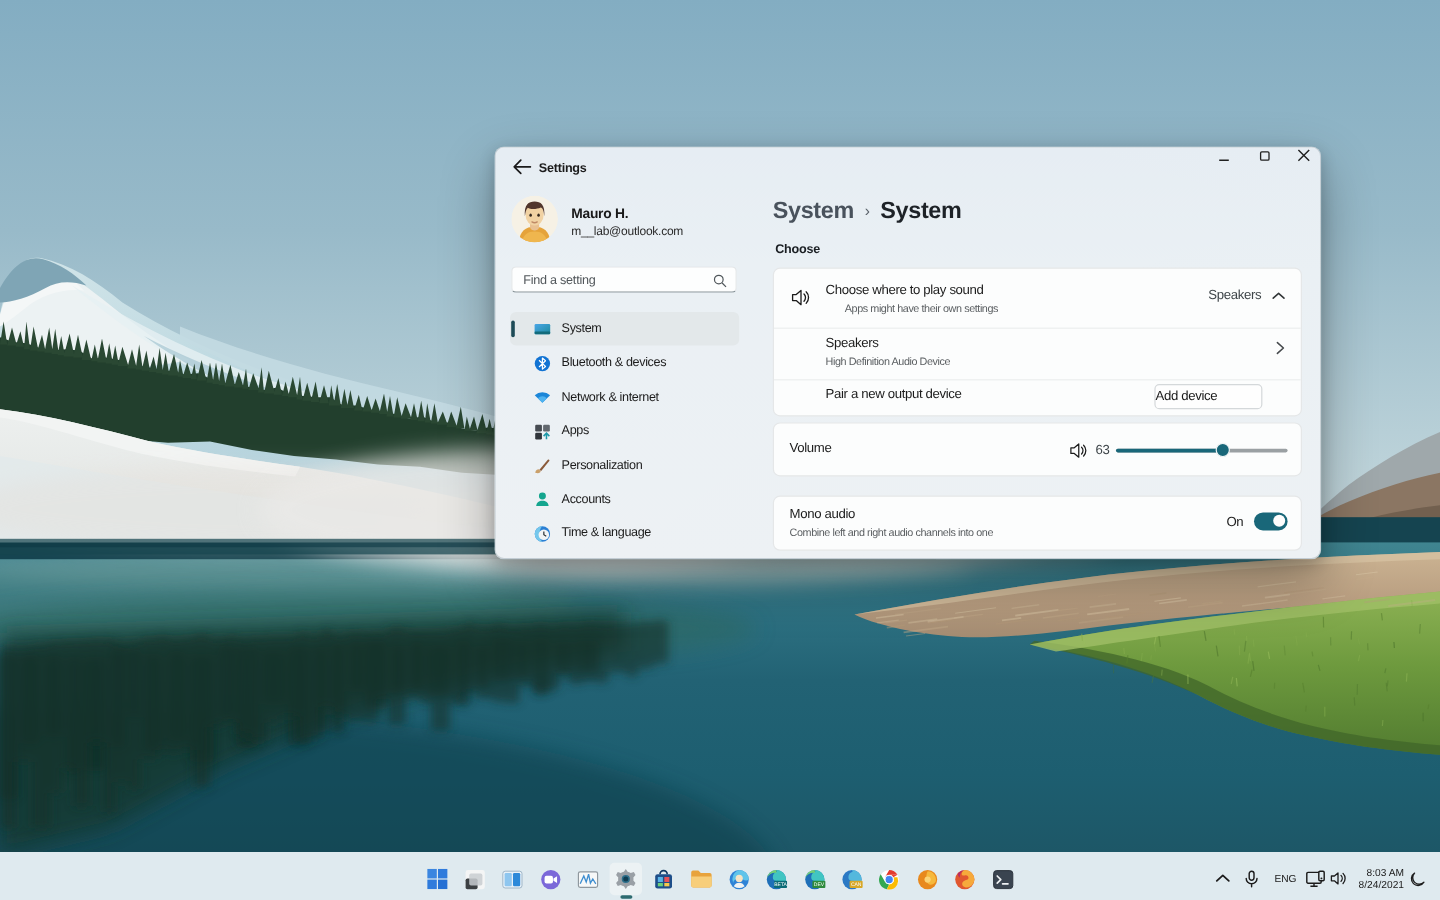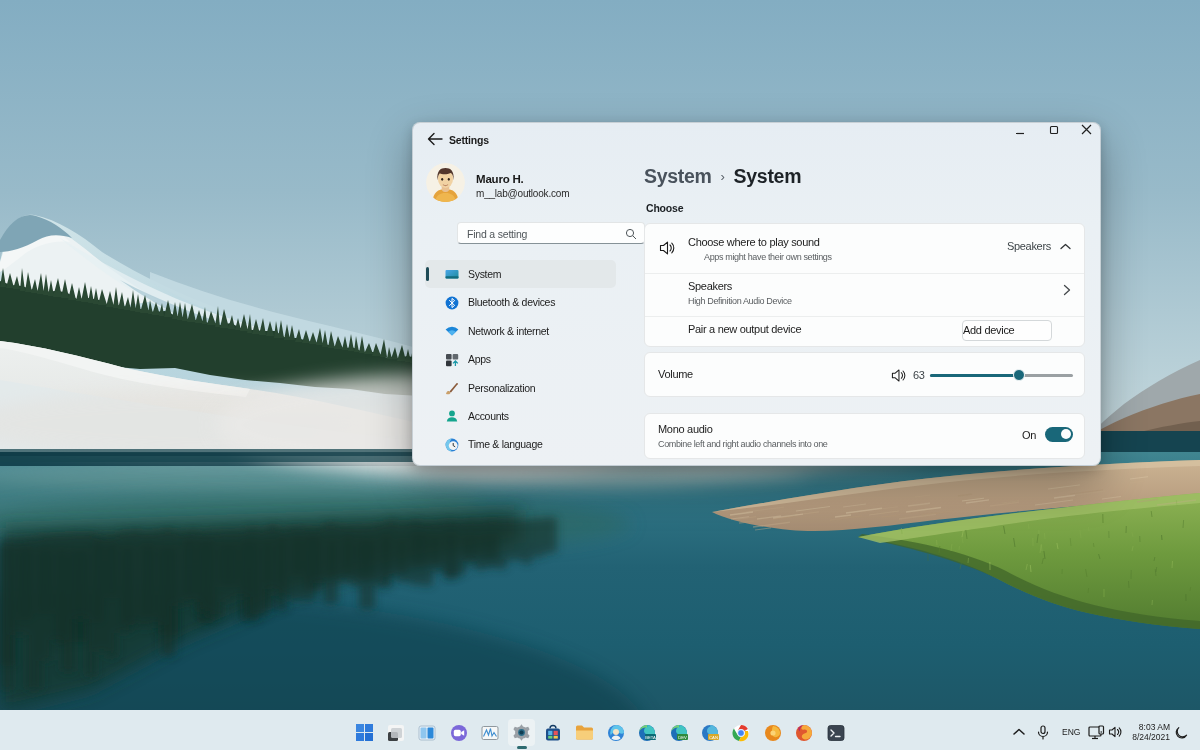--- a/index.html
+++ b/index.html
@@ -19,21 +19,21 @@
        box-shadow:0 18px 45px rgba(0,0,0,.33), 0 4px 12px rgba(0,0,0,.18);
        box-sizing:border-box;}
   .capbtn{position:absolute;top:0;}
   #backarrow{position:absolute;left:12px;top:6px;width:20px;height:20px;}
   #capTitle{position:absolute;left:36px;top:11px;font-size:10.5px;font-weight:700;letter-spacing:-0.2px;color:#1b1b1b;}
   
   #avatar{position:absolute;left:13px;top:40px;width:39px;height:39px;border-radius:50%;overflow:hidden;}
   #uname{position:absolute;left:63px;top:50px;font-size:11.5px;font-weight:700;letter-spacing:-0.2px;color:#191919;}
   #umail{position:absolute;left:63px;top:64.5px;font-size:10px;letter-spacing:-0.2px;color:#2b2b2b;}
   #search{position:absolute;left:13px;top:99px;width:188px;height:22px;background:#fdfefe;
-          border:1px solid #e2e5e6;border-bottom:1px solid #869297;border-radius:4px;box-sizing:border-box;margin-left:31px;}
+          border:1px solid #e2e5e6;border-bottom:1px solid #869297;border-radius:4px;box-sizing:border-box;}
   #search span{position:absolute;left:9px;top:4.5px;font-size:10.5px;letter-spacing:-0.2px;color:#50565a;}
   #nav{position:absolute;left:12px;top:137px;width:191px;}
   .nrow{height:28.4px;position:relative;border-radius:5px;}
   .nrow.sel{background:#e3e8ea;}
   .nrow .bar{position:absolute;left:0.5px;top:7px;width:3px;height:14px;border-radius:2px;background:#1e4b57;}
   .nrow .nic{position:absolute;left:19px;top:6.5px;width:16px;height:16px;}
   .nrow .ntxt{position:absolute;left:43px;top:8px;font-size:10.5px;letter-spacing:-0.3px;color:#1c1c1c;}
   
   #title{position:absolute;left:231px;top:42px;font-size:19.5px;color:#49525c;font-weight:700;letter-spacing:-0.3px;}
   #title b{color:#1d2227;font-weight:700;}

